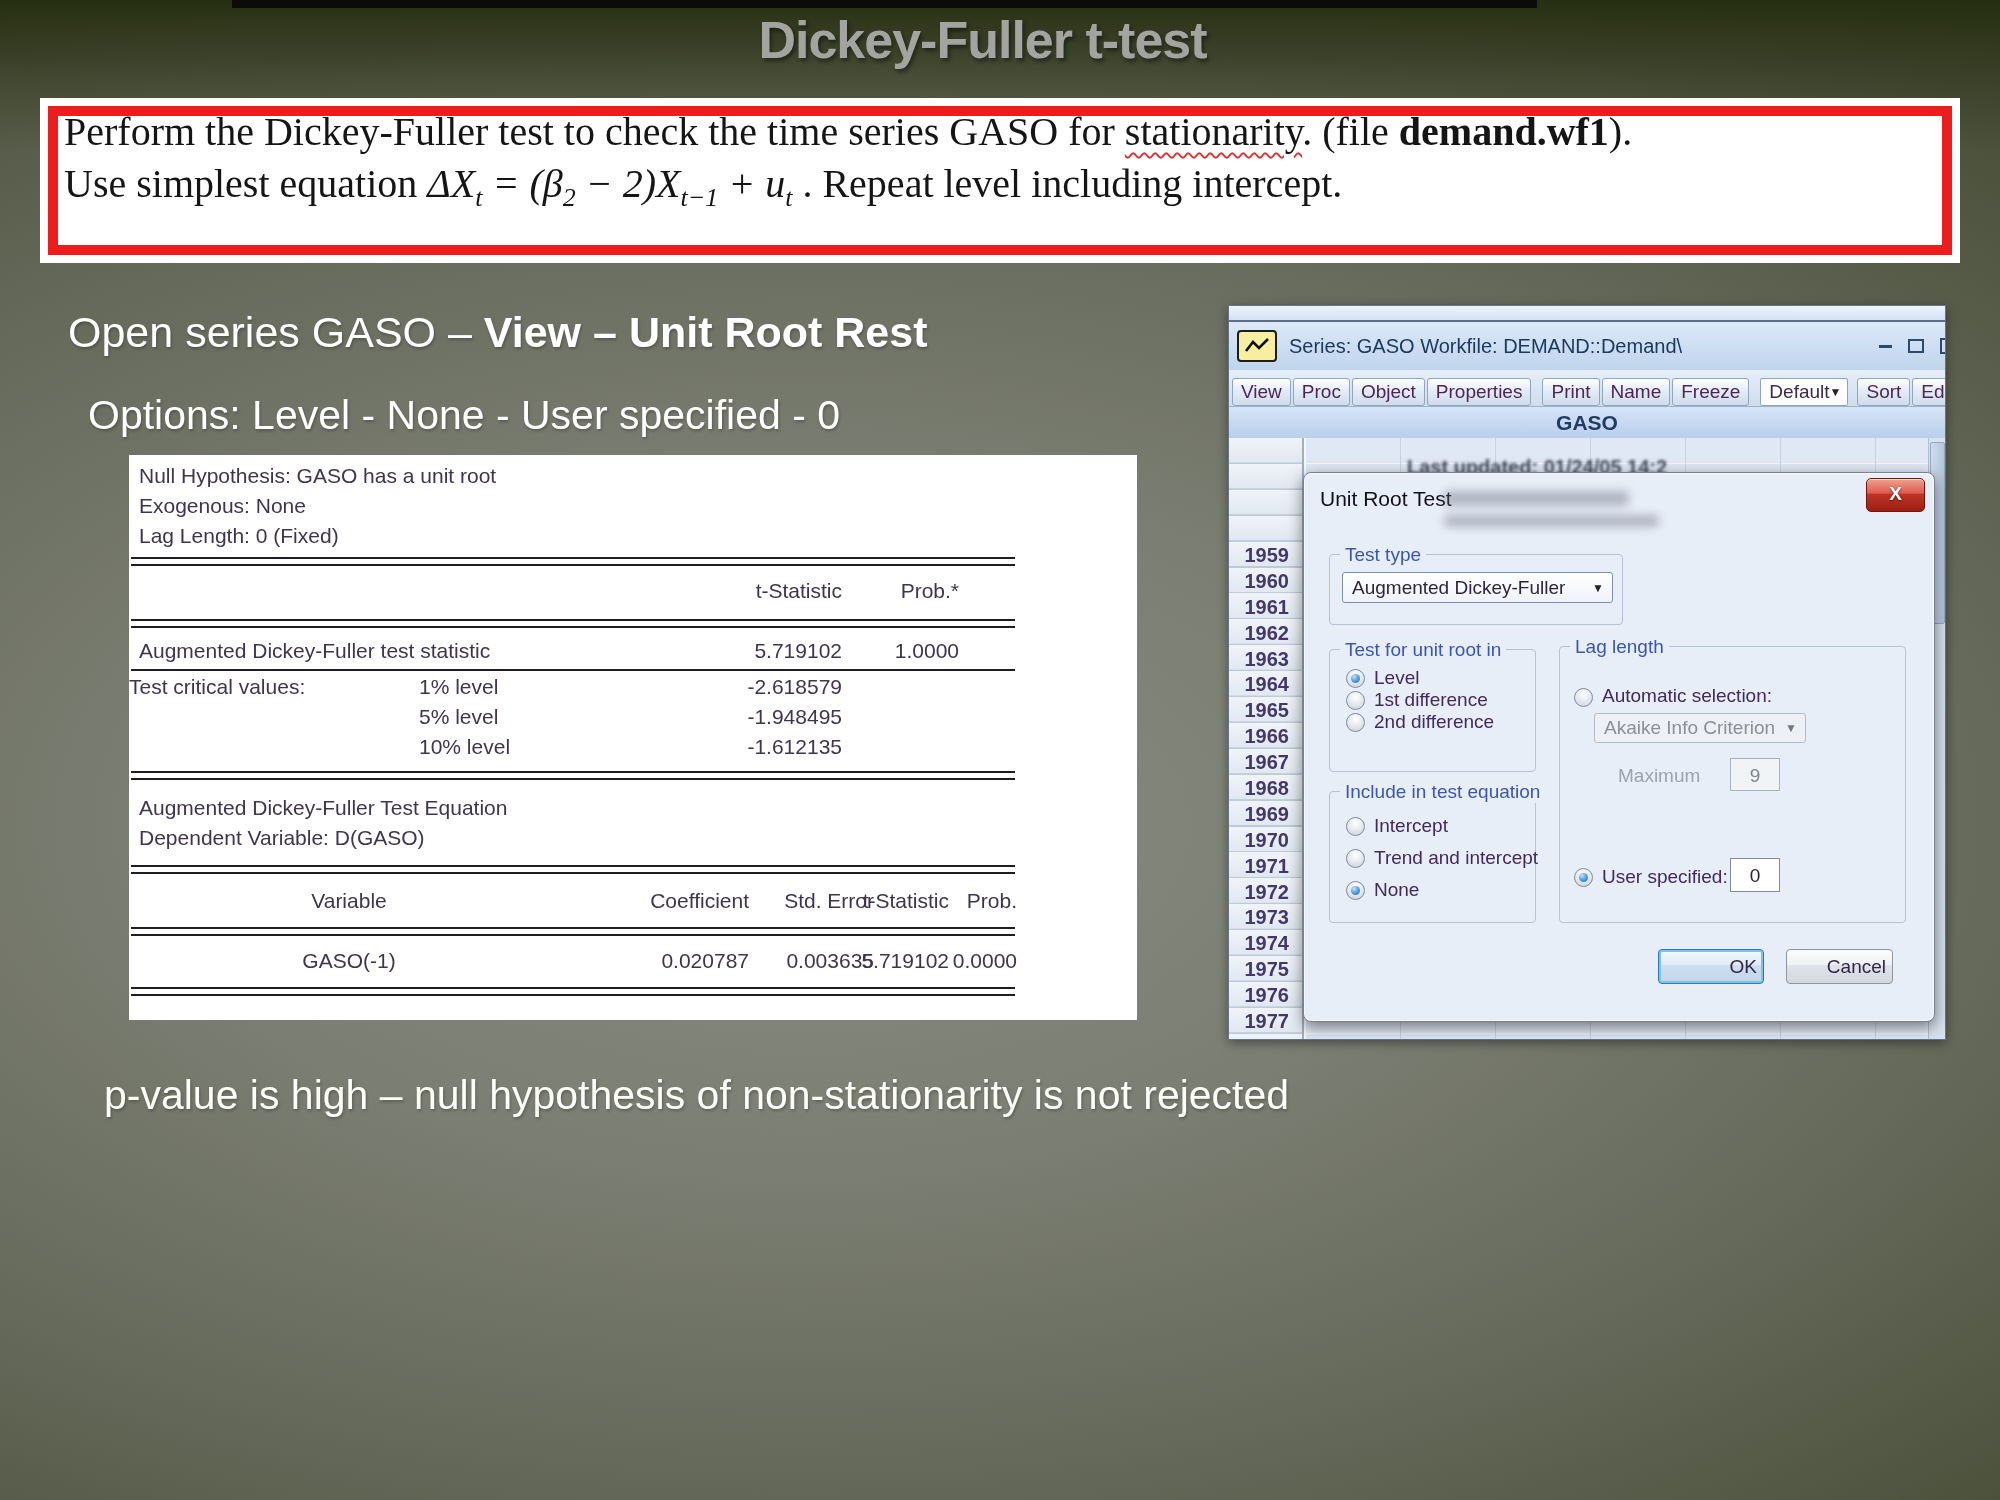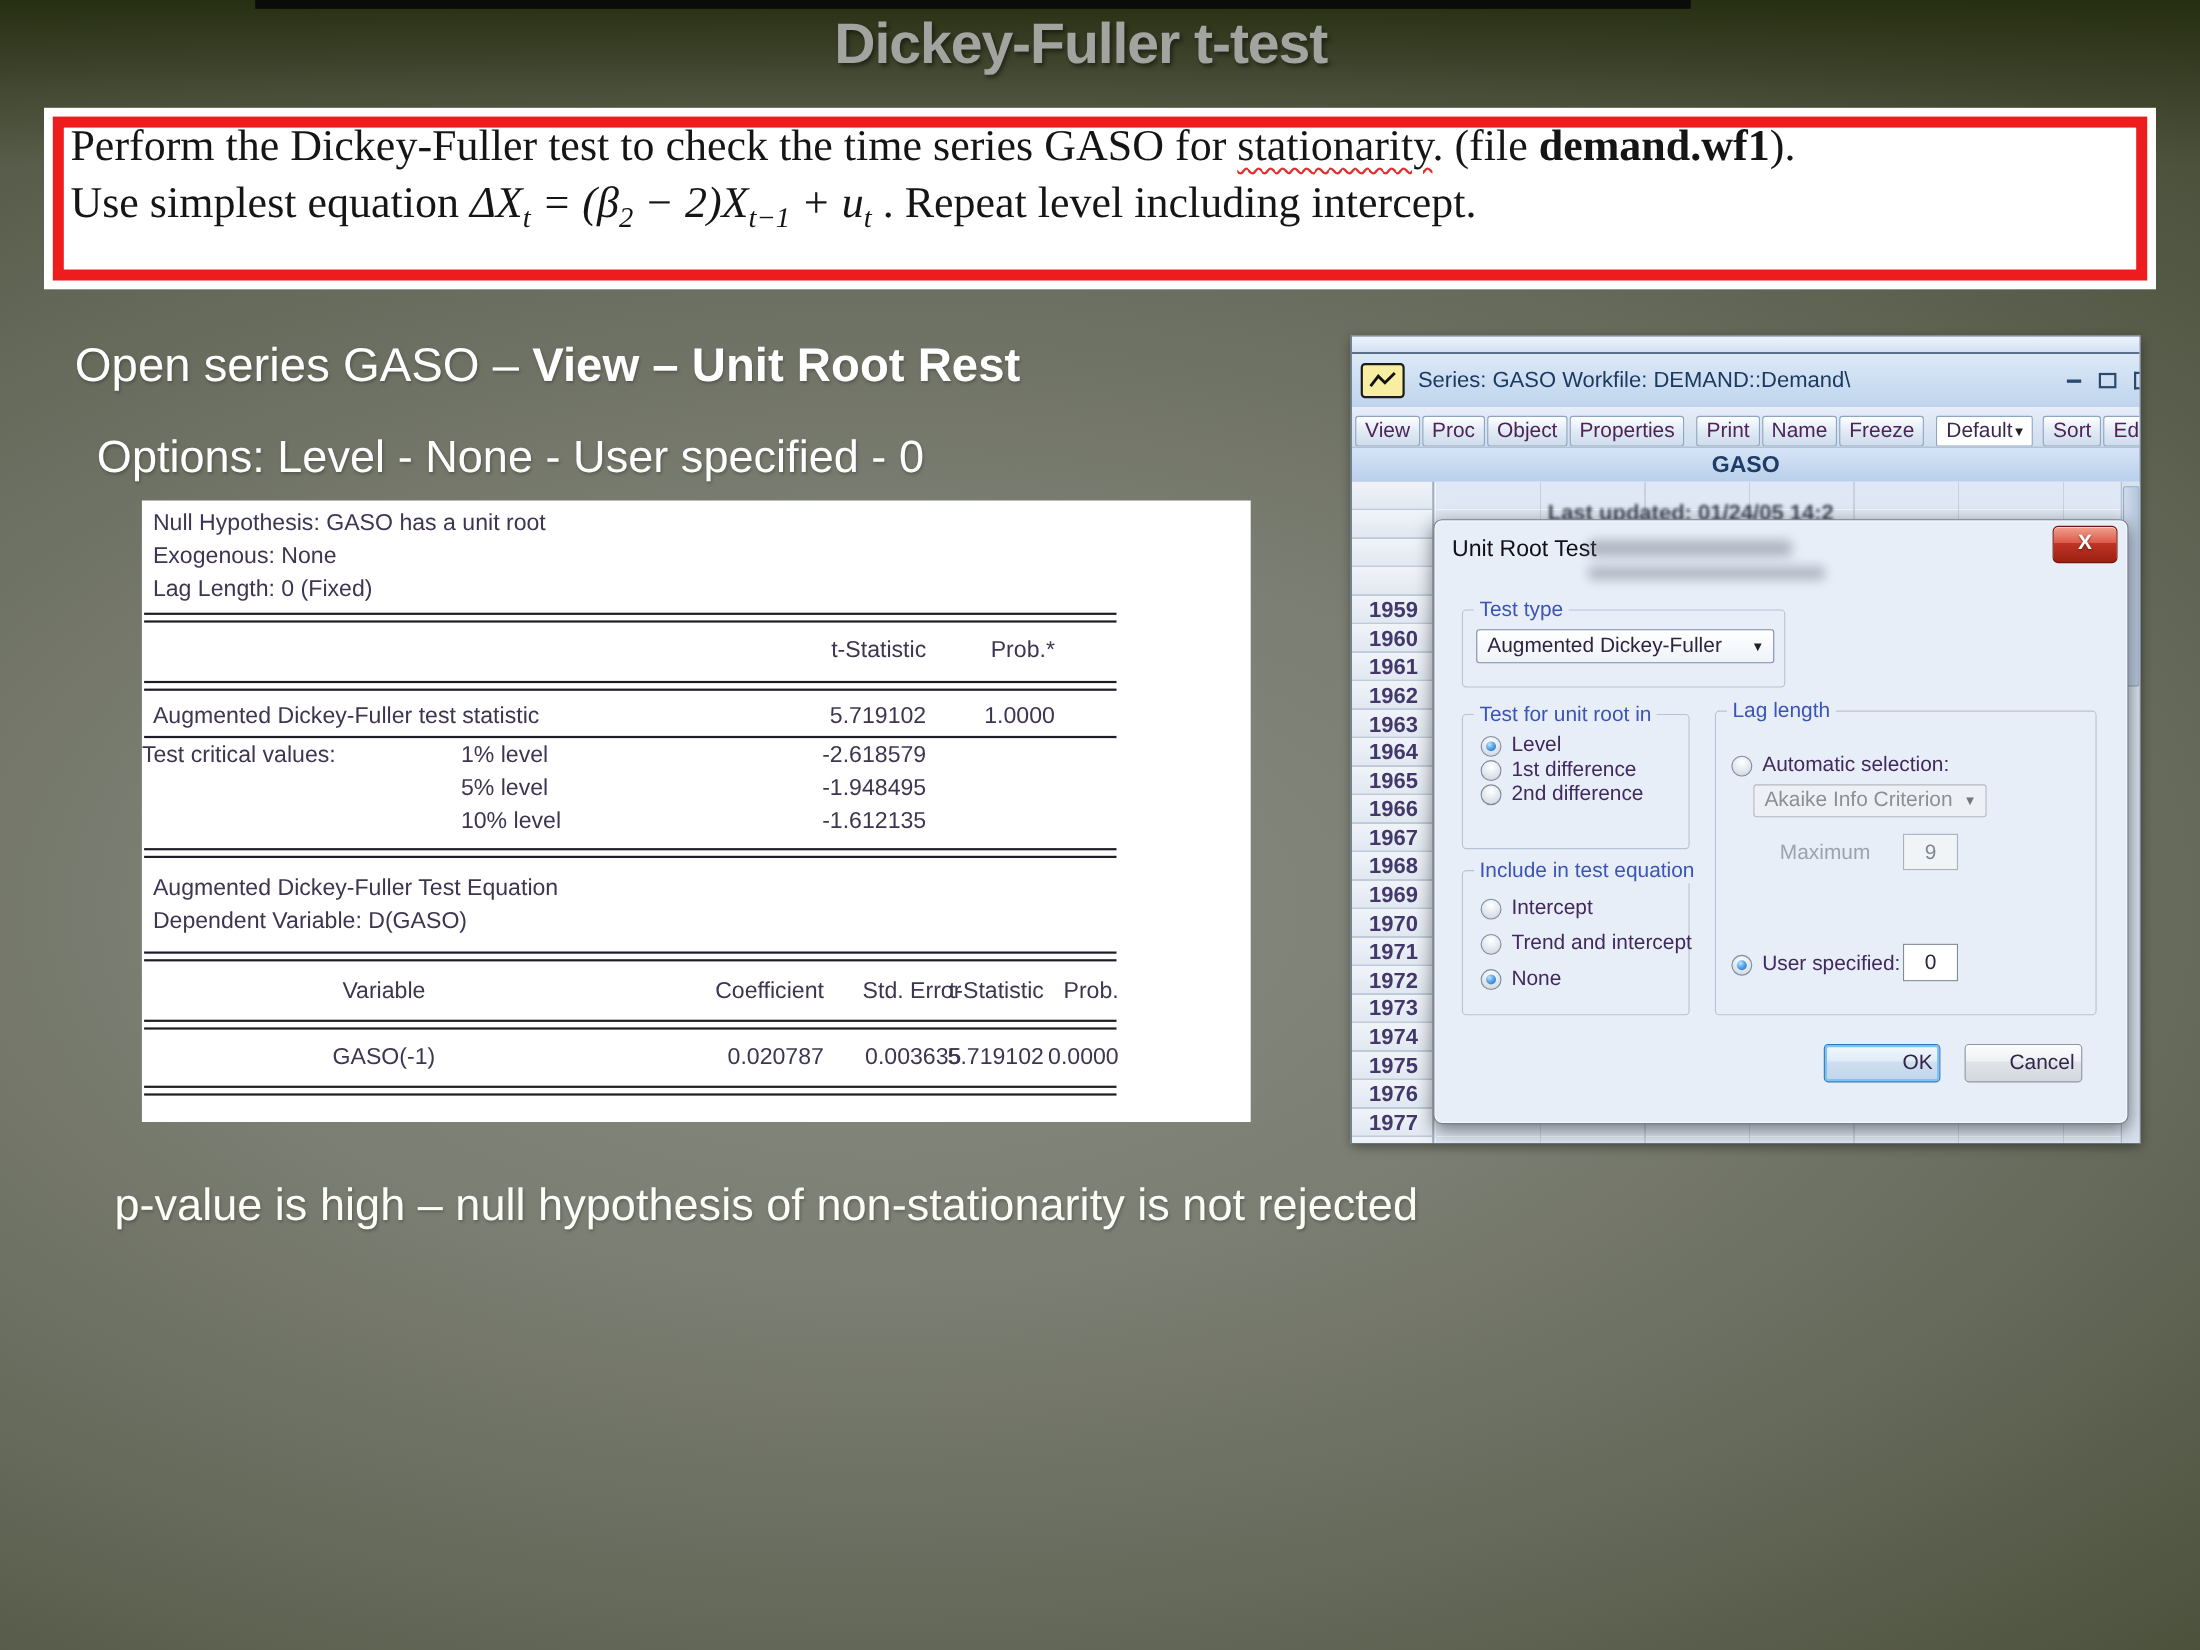--- a/index.html
+++ b/index.html
@@ -315,21 +315,21 @@
             <span class="radio on">
               <span class="dot"></span>
             </span>
             <span class="radio-label">None</span>
           </span>
         </span>
     </div>
 
     <div class="grp" style="left:255px;top:173px;width:345px;height:275px;">
       <span class="grp-label">Lag length</span>
-      <span class="radio-row" style="position:absolute;left:14px;top:38px;">
+      <span class="radio-row" style="position:absolute;left:14px;top:38px;align-items:flex-end;">
           <span class="radio"></span>
           <span class="radio-label">Automatic selection:</span>
         </span>
       <span class="dd dd-dis" style="left:34px;top:66px;width:212px;height:30px;">
           <span>Akaike Info Criterion</span>
           <span class="dd-arrow">▼</span>
         </span>
       <span class="dis-label" style="left:58px;top:118px;">Maximum</span>
       <span class="field field-dis" style="left:170px;top:111px;width:50px;height:33px;line-height:33px;">9</span>
       <span class="radio-row" style="position:absolute;left:14px;top:219px;">

